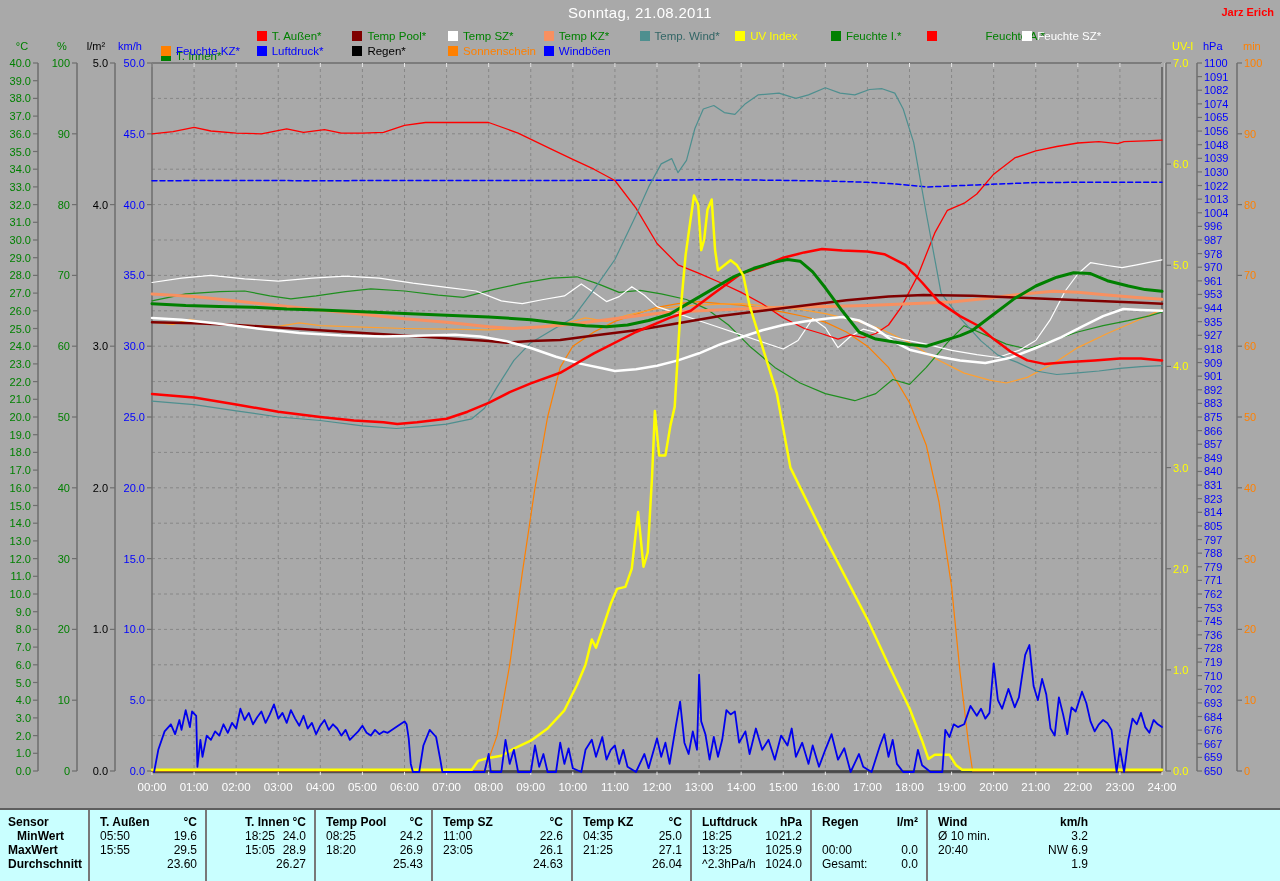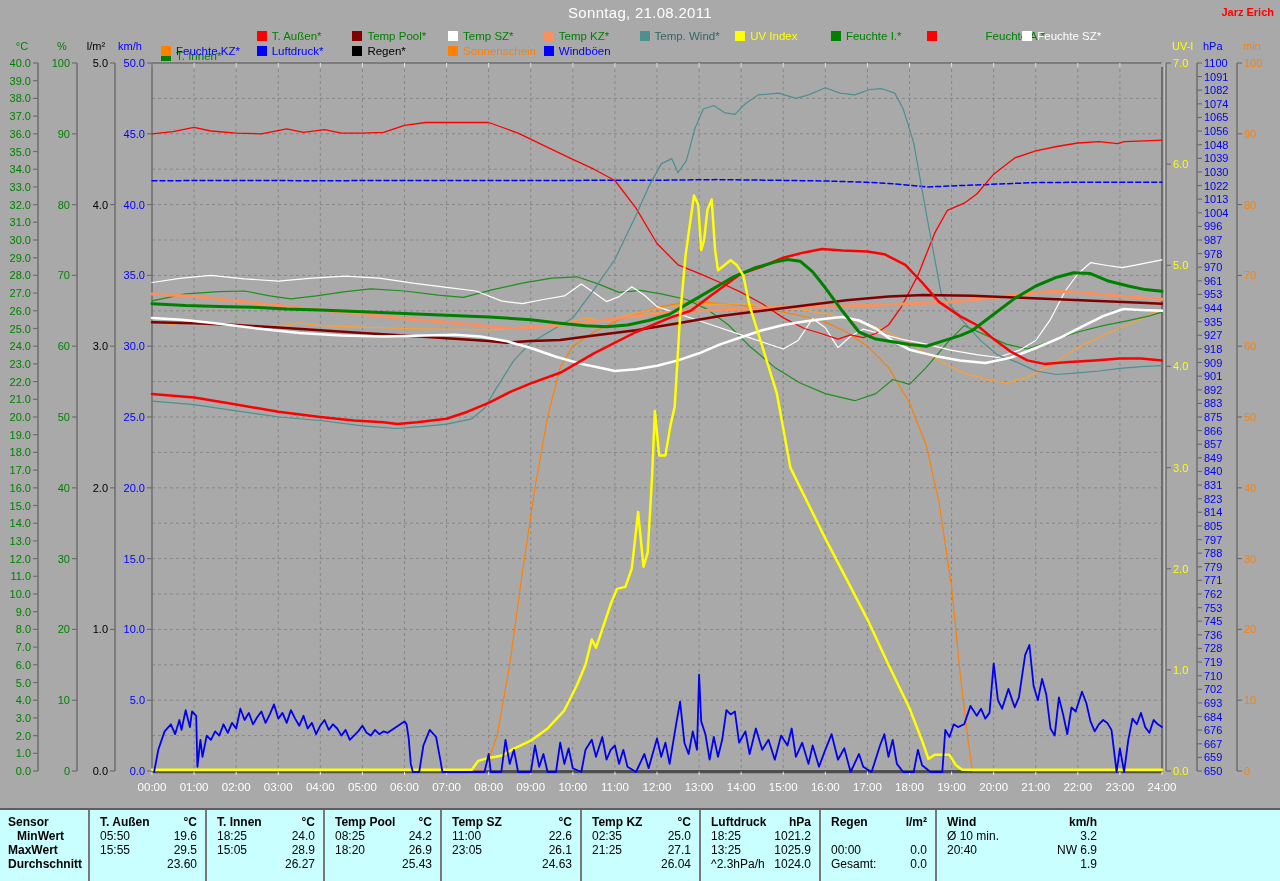--- a/index.html
+++ b/index.html
@@ -601,21 +601,21 @@
       </div>
       <div class="trow">
         <span>15:55</span>
         <span>29.5</span>
       </div>
       <div class="trow">
         <span></span>
         <span>23.60</span>
       </div>
     </div>
-    <div class="tcol sep" style="width: 118px;">
+    <div class="tcol sep" style="width: 109px; padding-left: 28px;">
       <div class="trow tb">
         <span>T. Innen</span>
         <span>°C</span>
       </div>
       <div class="trow">
         <span>18:25</span>
         <span>24.0</span>
       </div>
       <div class="trow">
         <span>15:05</span>
@@ -661,21 +661,21 @@
         <span></span>
         <span>24.63</span>
       </div>
     </div>
     <div class="tcol sep" style="width: 119px;">
       <div class="trow tb">
         <span>Temp KZ</span>
         <span>°C</span>
       </div>
       <div class="trow">
-        <span>02:35</span>
+        <span>04:35</span>
         <span>25.0</span>
       </div>
       <div class="trow">
         <span>21:25</span>
         <span>27.1</span>
       </div>
       <div class="trow">
         <span></span>
         <span>26.04</span>
       </div>

